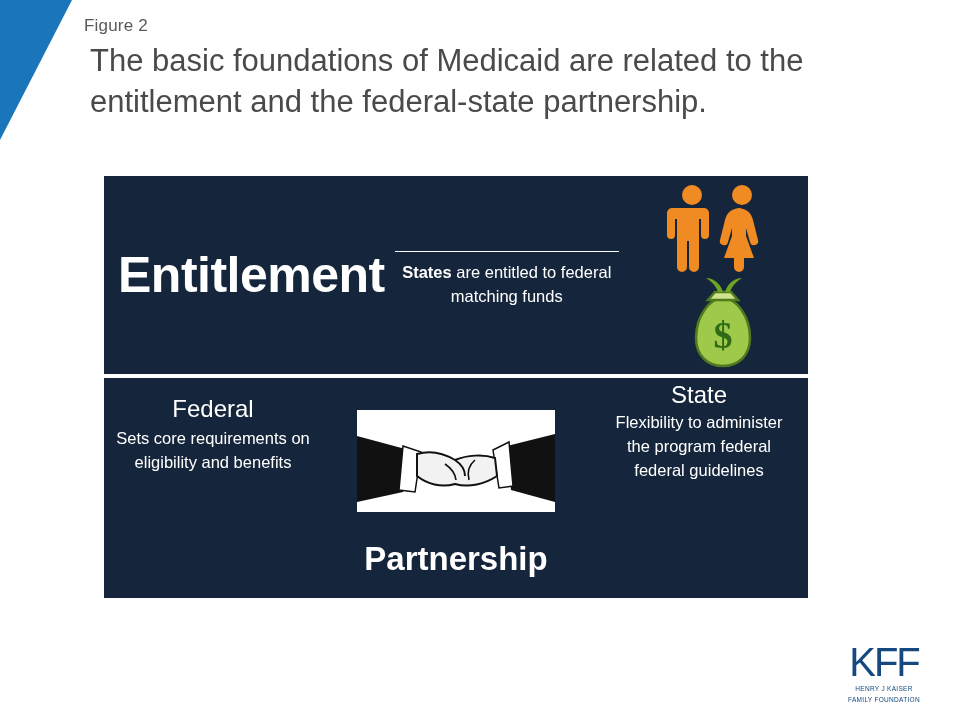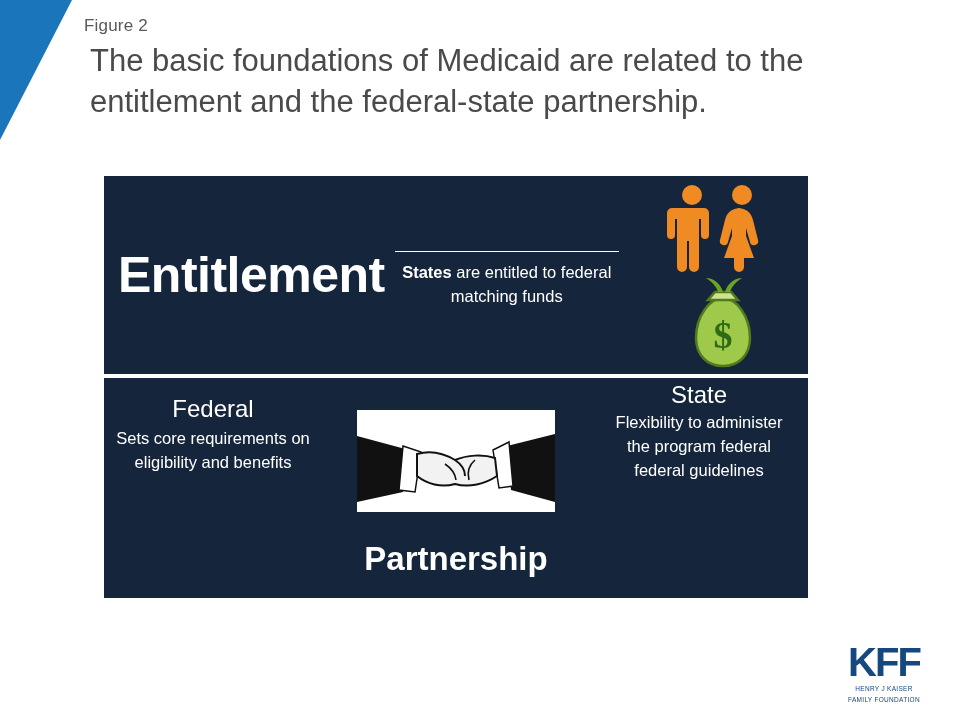--- a/index.html
+++ b/index.html
@@ -143,21 +143,21 @@
   .kff-logo {
     position: absolute;
     right: 26px;
     bottom: 16px;
     width: 100px;
     text-align: center;
     color: #14487f;
   }
   .kff-mark {
     font-size: 40px;
-    font-weight: 700;
+    font-weight: 400;
     letter-spacing: -2px;
     line-height: 1;
   }
   .kff-sub {
     font-size: 6.5px;
     line-height: 1.25;
     letter-spacing: 0.3px;
     margin-top: 3px;
   }
 </style>

